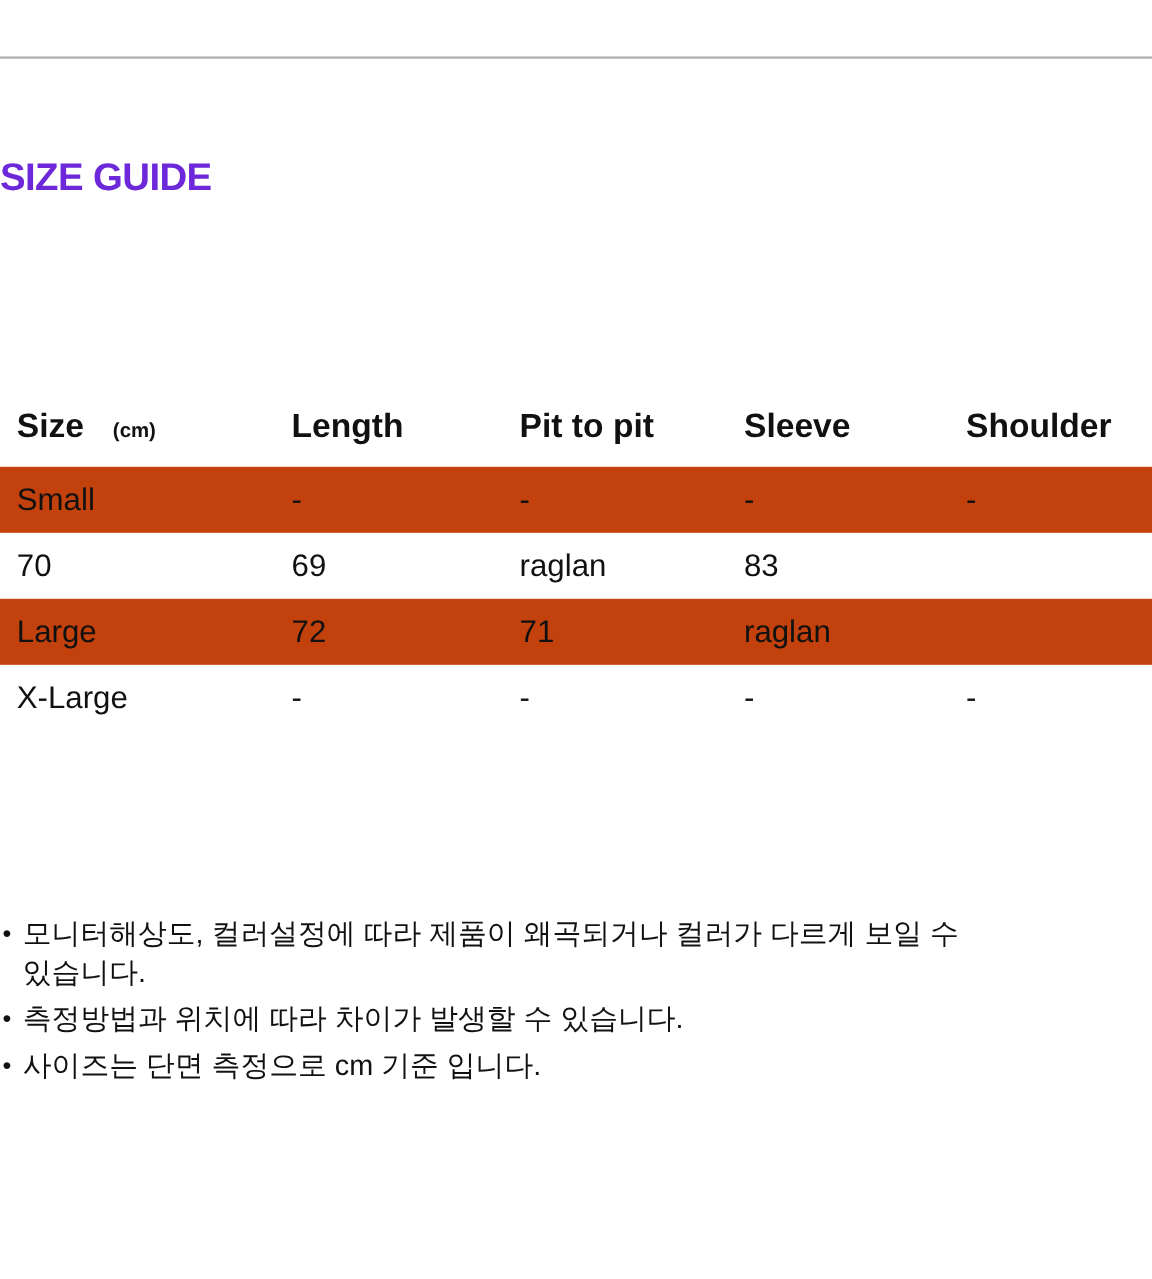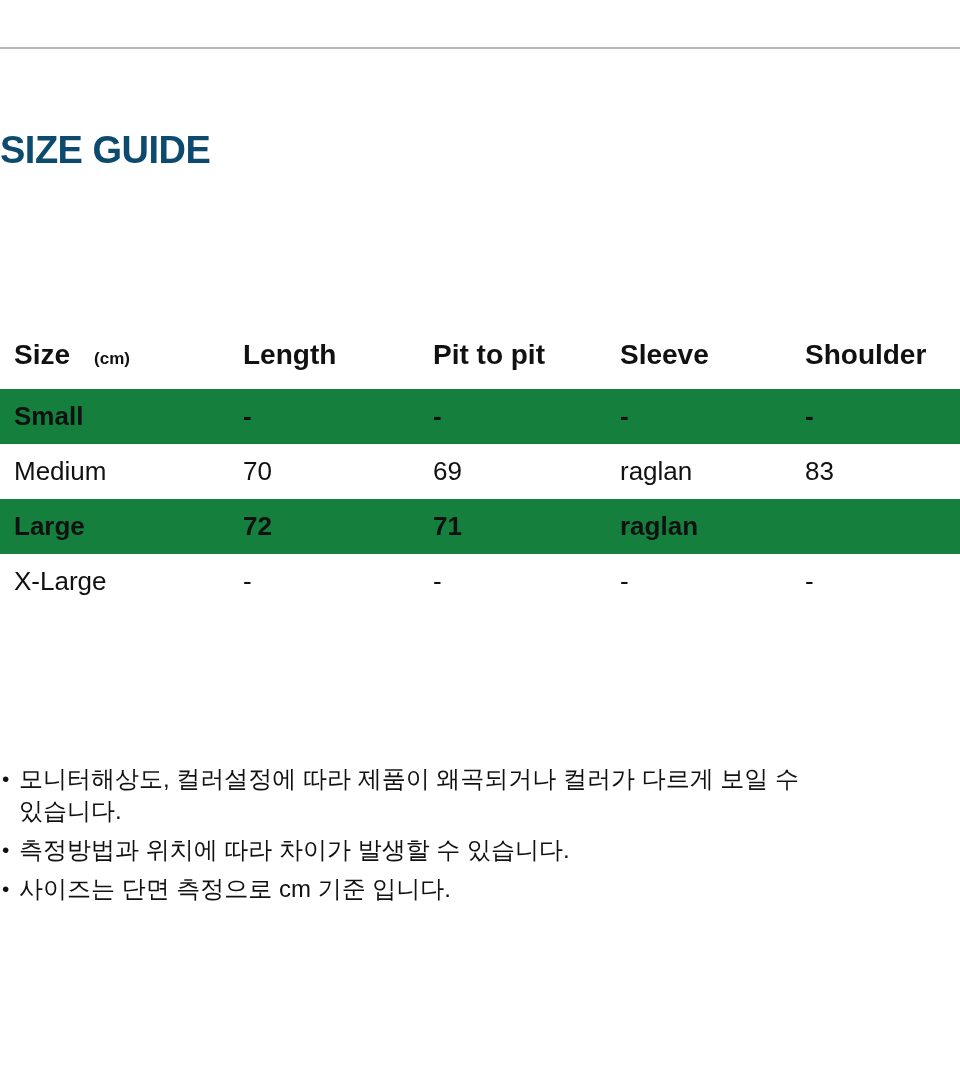--- a/index.html
+++ b/index.html
@@ -24,25 +24,25 @@
     width: 960px;
     height: 2px;
     background: #b5b5b5;
   }
 
   .page-title {
     position: absolute;
     top: 131px;
     left: 0;
     margin: 0;
-    font-size: 38px;
+    font-size: 32px;
     line-height: 1;
     font-weight: 700;
     letter-spacing: -0.5px;
-    color: #0c4a6e;
+    color: #6d28d9;
   }
 
   .size-table {
     position: absolute;
     top: 320px;
     left: 0;
     width: 874px;
   }
   .t-row {
     display: grid;
@@ -66,22 +66,21 @@
     font-weight: 600;
     margin-left: 24px;
     letter-spacing: 0;
   }
   .t-row.t-body {
     height: 55px;
     font-size: 26px;
     font-weight: 400;
   }
   .t-row.striped {
-    background: #15803d;
-    font-weight: bold;
+    background: #c2410c;
   }
 
   .notes {
     position: absolute;
     top: 763px;
     left: 0;
     width: 905px;
     margin: 0;
     padding: 0;
     list-style: none;
@@ -125,21 +124,20 @@
 
   <div class="t-row t-body striped">
     <div>Small</div>
     <div>-</div>
     <div>-</div>
     <div>-</div>
     <div>-</div>
   </div>
 
   <div class="t-row t-body">
-    <div>Medium</div>
     <div>70</div>
     <div>69</div>
     <div>raglan</div>
     <div>83</div>
   </div>
 
   <div class="t-row t-body striped">
     <div>Large</div>
     <div>72</div>
     <div>71</div>

